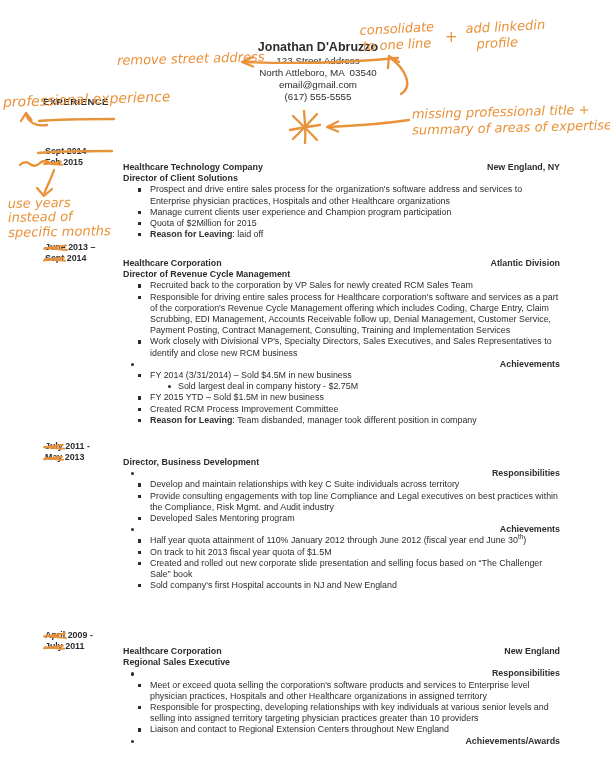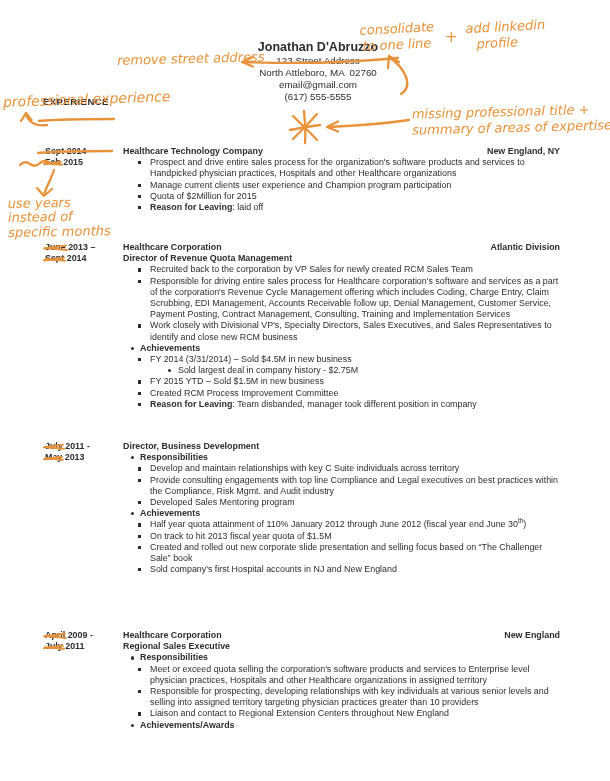--- a/index.html
+++ b/index.html
@@ -10,25 +10,25 @@
   
   .hdr{position:absolute;left:118px;top:40px;width:400px;text-align:center;}
   .hdr .name{font-size:12.5px;font-weight:bold;line-height:15px;}
   .hdr .hline{font-size:9.8px;line-height:12px;white-space:pre;}
 
   .exp-heading{position:absolute;left:43px;top:96px;font-size:9.6px;font-weight:bold;letter-spacing:.4px;}
 
   
   .job{position:absolute;left:0;width:610px;}
   .dates{position:absolute;left:45px;top:0;width:76px;font-weight:bold;font-size:8.9px;line-height:11.2px;}
-  .jcontent{position:absolute;left:123px;top:0;width:437px;font-size:8.9px;line-height:11.2px;}
+  .jcontent{position:absolute;left:123px;top:16px;width:437px;font-size:8.9px;line-height:11.2px;}
   .crow{display:flex;justify-content:space-between;font-weight:bold;}
   .jtitle{font-weight:bold;}
   .b{position:relative;}
-  .lvh{padding-left:17px;font-weight:bold;}
+  .lvh{padding-left:17px;font-weight:bold;text-align:right;}
   .lv1{padding-left:27px;}
   .lv2{padding-left:55px;}
   .mk{position:absolute;top:4px;width:3.2px;height:3.2px;background:#2d2d2d;}
   .lvh>.mk{left:8px;border-radius:50%;}
   .lv1>.mk{left:15px;}
   .lv2>.mk{left:45px;border-radius:50%;}
   sup{font-size:6.5px;vertical-align:super;line-height:0;}
 
   
   .hw{position:absolute;font-family:"DejaVu Sans",sans-serif;font-style:italic;
@@ -45,56 +45,57 @@
   svg.overlay path{fill:none;stroke:#e8923a;stroke-width:2.3;stroke-linecap:round;stroke-linejoin:round;}
 </style>
 </head>
 <body>
 
 <div class="page">
 
   <div class="hdr">
     <div class="name">Jonathan D'Abruzzo</div>
     <div class="hline">123 Street Address</div>
-    <div class="hline">North Attleboro, MA  02760</div>
+    <div class="hline">North Attleboro, MA  03540</div>
     <div class="hline">email@gmail.com</div>
     <div class="hline">(617) 555-5555</div>
   </div>
 
   <div class="exp-heading">EXPERIENCE</div>
 
   <div id="jobs">
       <div class="job" style="top: 146px;">
         <div class="dates">
           <div class="dline"><span>Sept</span> 2014 -</div>
           <div class="dline"><span class="month">Feb</span> 2015</div>
         </div>
         <div class="jcontent">
           <div class="crow">
             <span class="company">Healthcare Technology Company</span>
             <span class="loc">New England, NY</span>
           </div>
-          <div class="b lv1"><span class="mk"></span><span class="bt">Prospect and drive entire sales process for the organization's software products and services to Handpicked physician practices, Hospitals and other Healthcare organizations</span></div>
+          <div class="jtitle">Director of Client Solutions</div>
+          <div class="b lv1"><span class="mk"></span><span class="bt">Prospect and drive entire sales process for the organization's software address and services to Enterprise physician practices, Hospitals and other Healthcare organizations</span></div>
           <div class="b lv1"><span class="mk"></span><span class="bt">Manage current clients user experience and Champion program participation</span></div>
           <div class="b lv1"><span class="mk"></span></div>
           <div class="b lv1"><span class="mk"></span><span class="bt">Quota of $2Million for 2015</span></div>
           <div class="b lv1"><span class="mk"></span><span class="bt"><b>Reason for Leaving</b>: laid off</span></div>
         </div>
       </div>
       <div class="job" style="top: 242px;">
         <div class="dates">
           <div class="dline"><span class="month">June</span> 2013 –</div>
           <div class="dline"><span class="month">Sept</span> 2014</div>
         </div>
         <div class="jcontent">
           <div class="crow">
             <span class="company">Healthcare Corporation</span>
             <span class="loc">Atlantic Division</span>
           </div>
-          <div class="jtitle">Director of Revenue Quota Management</div>
+          <div class="jtitle">Director of Revenue Cycle Management</div>
           <div class="b lv1"><span class="mk"></span><span class="bt">Recruited back to the corporation by VP Sales for newly created RCM Sales Team</span></div>
           <div class="b lv1"><span class="mk"></span><span class="bt">Responsible for driving entire sales process for Healthcare corporation's software and services as a part of the corporation's Revenue Cycle Management offering which includes Coding, Charge Entry, Claim Scrubbing, EDI Management, Accounts Receivable follow up, Denial Management, Customer Service, Payment Posting, Contract Management, Consulting, Training and Implementation Services</span></div>
           <div class="b lv1"><span class="mk"></span><span class="bt">Work closely with Divisional VP's, Specialty Directors, Sales Executives, and Sales Representatives to identify and close new RCM business</span></div>
           <div class="b lvh"><span class="mk"></span><span class="bt">Achievements</span></div>
           <div class="b lv1"><span class="mk"></span><span class="bt">FY 2014 (3/31/2014)  – Sold $4.5M in new business</span></div>
           <div class="b lv2"><span class="mk"></span><span class="bt">Sold largest deal in company history - $2.75M</span></div>
           <div class="b lv1"><span class="mk"></span><span class="bt">FY 2015 YTD – Sold $1.5M in new business</span></div>
           <div class="b lv1"><span class="mk"></span><span class="bt">Created RCM Process Improvement Committee</span></div>
           <div class="b lv1"><span class="mk"></span><span class="bt"><b>Reason for Leaving</b>: Team disbanded, manager took different position in company</span></div>
         </div>

